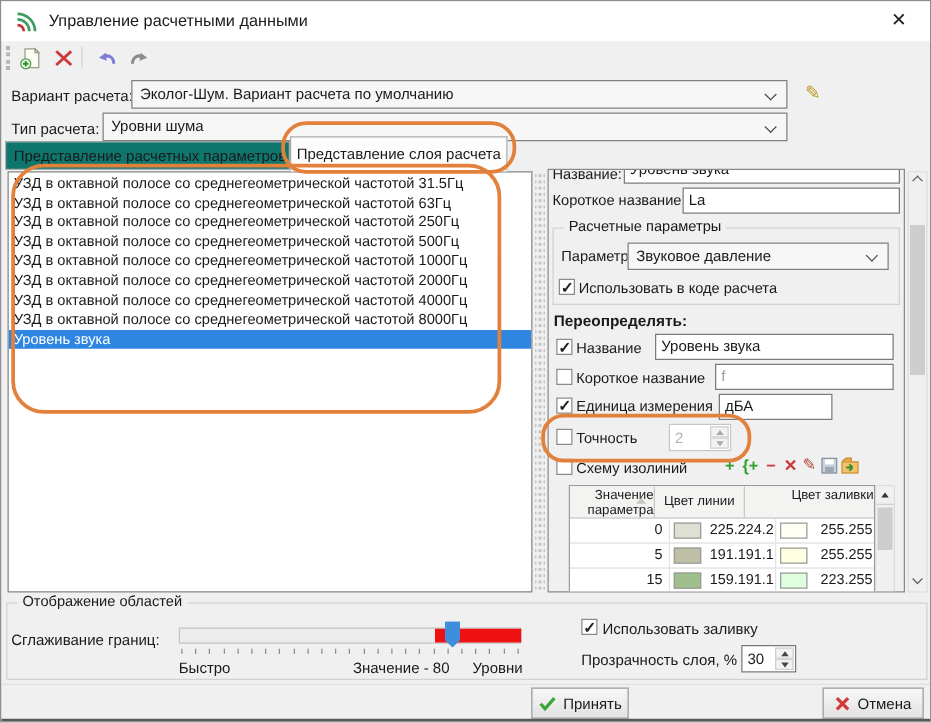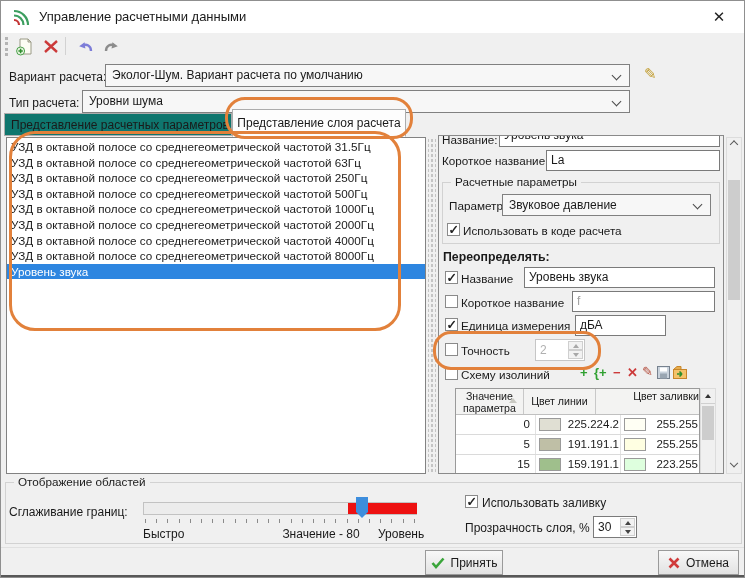--- a/index.html
+++ b/index.html
@@ -77,21 +77,21 @@
   .disabled .tri-up { border-bottom-color:#a8a8a8; } .disabled .tri-dn { border-top-color:#a8a8a8; }
 
   .iso-ic { position:absolute; top:0; font-weight:bold; font-size:13px; white-space:nowrap; }
 
   
   .ctable { position:absolute; left:16px; top:252px; width:245px; background:#fff;
             border:1px solid #9a9a9a; }
   .thead { display:flex; height:26px; background:#f3f3f2; border-bottom:1px solid #c0c0c0; }
   .th { font-size:10.6px; line-height:11.5px; text-align:center; padding-top:2px;
         border-right:1px solid #c8c8c8; position:relative; }
-  .th1 { width:80px; } .th2 { width:85px; } .th3 { width:78px; border-right:none;margin-left:37px; }
+  .th1 { width:80px;text-align:right; } .th2 { width:85px; } .th3 { width:78px; border-right:none;margin-left:37px; }
   .sortglyph { position:absolute; right:6px; top:9px; width:0; height:0;
                border-left:4px solid transparent; border-right:4px solid transparent;
                border-bottom:5px solid #c9c9c2; }
   .trow { display:flex; height:20px; border-bottom:1px solid #dadada; background:#fff; }
   .tcell { font-size:11.5px; border-right:1px solid #e2e2e2; overflow:hidden; position:relative; }
   .tcell.c1 { width:80px; text-align:right; padding:3px 5px 0 0; }
   .tcell.c2 { width:85px; } .tcell.c3 { width:78px; border-right:none; }
   .swatch { position:absolute; left:3px; top:3px; width:22px; height:13px; border:1px solid #9a9a9a; }
   .ctext { position:absolute; right:1px; top:3px; white-space:nowrap; }
 
@@ -372,21 +372,21 @@
       <span class="tick"></span>
       <span class="tick"></span>
       <span class="tick"></span>
       <span class="tick"></span>
       <span class="tick"></span>
       <span class="tick"></span>
     </div>
 
   <span class="lbl" style="left:142px;top:526px">Быстро</span>
   <span class="lbl" style="left:240px;top:526px;width:160px;text-align:center">Значение - 80</span>
-  <span class="lbl" style="left:377px;top:526px">Уровень</span>
+  <span class="lbl" style="left:377px;top:526px">Уровни</span>
 
   <span class="cb checked" style="left:464px;top:494px"></span>
   <span class="lbl" style="left:481px;top:495px">Использовать заливку</span>
 
   <span class="lbl" style="left:464px;top:520px">Прозрачность слоя, %</span>
   <div class="spinwrap" style="left:592px;top:515px;width:44px">
     <span class="spinval">30</span>
     <span class="spinbtns">
       <span class="spinbtn">
           <span class="tri-up"></span>

